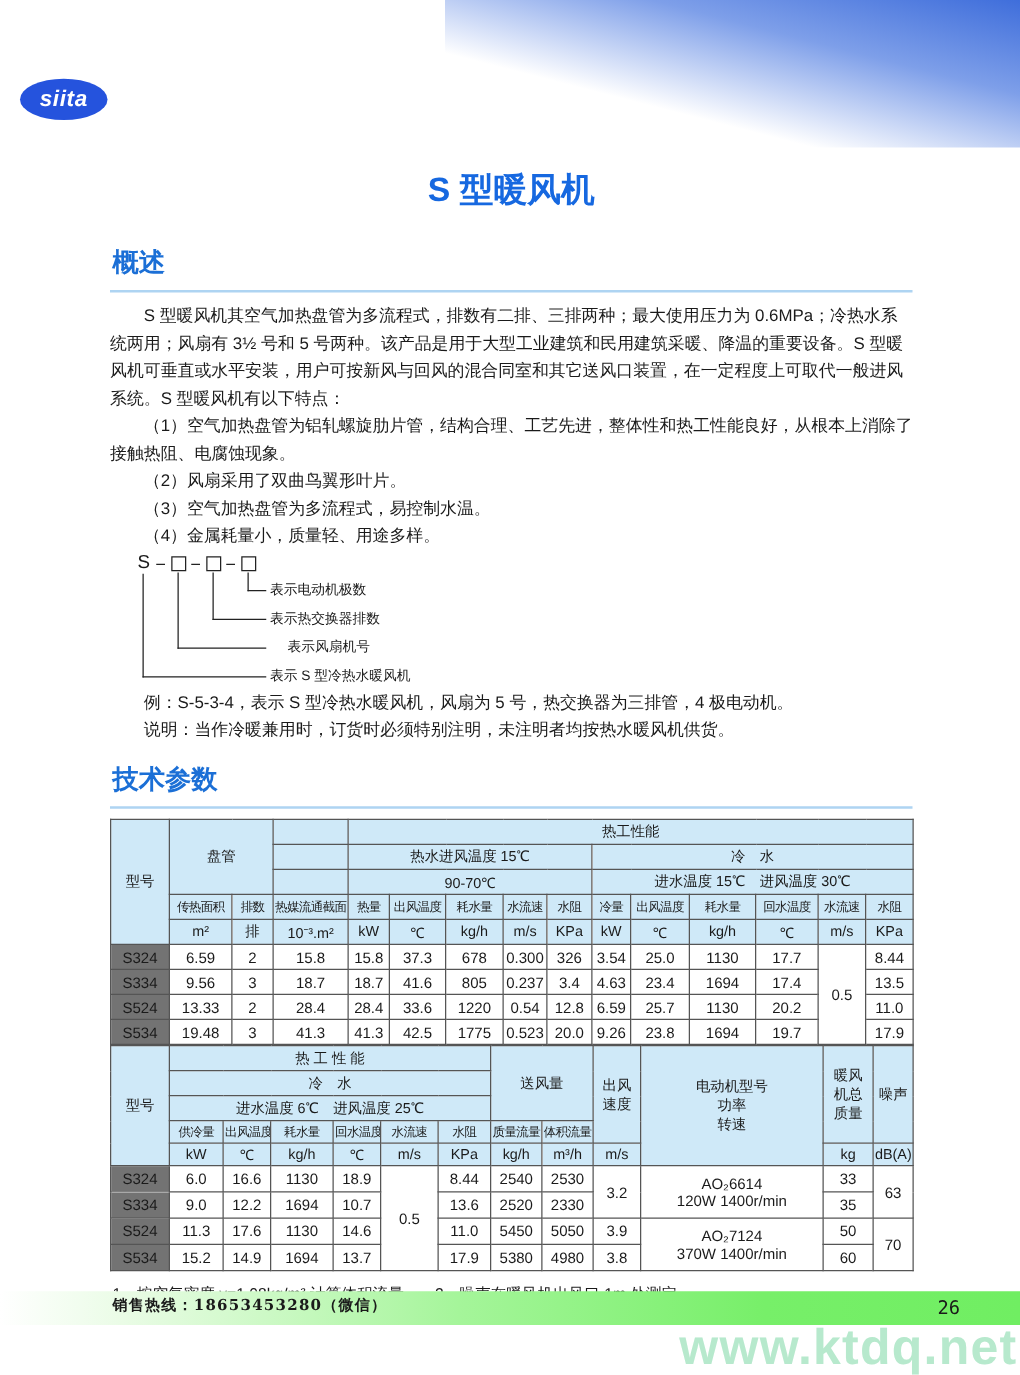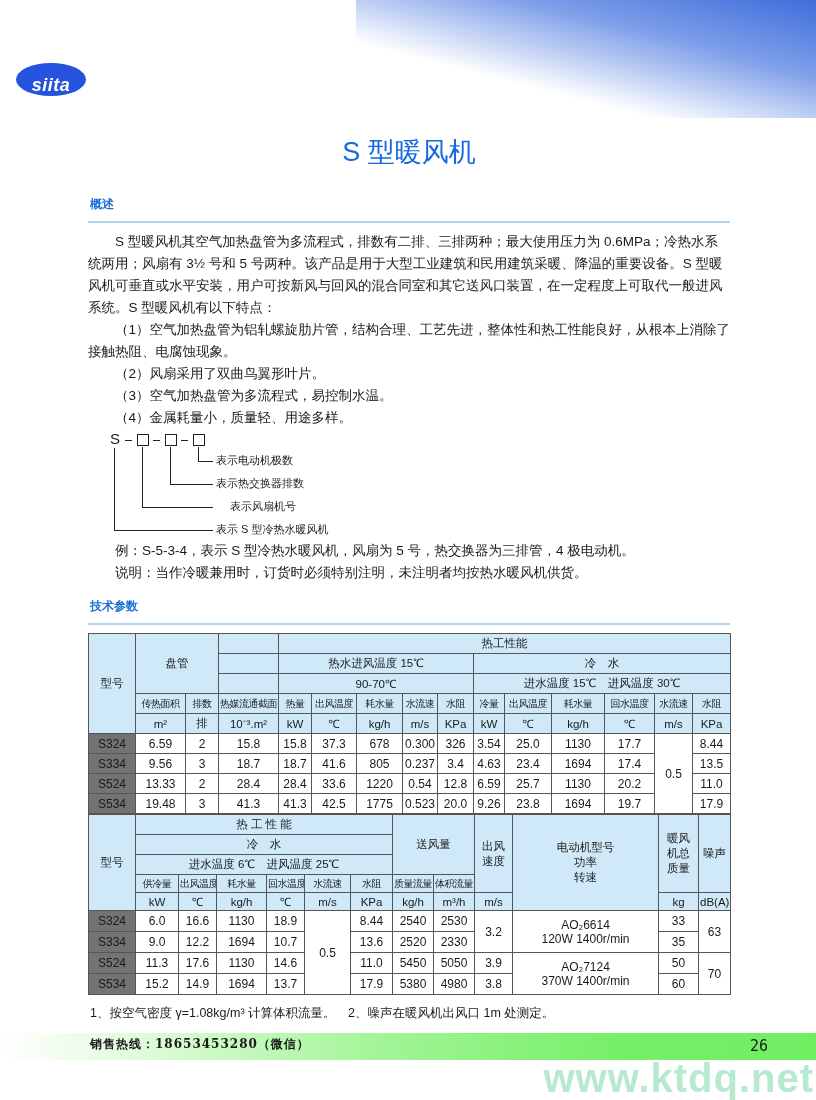--- a/index.html
+++ b/index.html
@@ -3,32 +3,32 @@
 <meta charset="utf-8">
 <style>
   html,body { margin:0; padding:0; background:#fff; }
   .page { position:relative; width:816px; height:1100px; background:#ffffff; overflow:hidden;
           font-family:"Liberation Sans", sans-serif; color:#1a1a1a; }
 
   
   .top-gradient { position:absolute; top:0; right:0; width:460px; height:118px;
     background:linear-gradient(to left bottom, #3f6edb 0%, #7e9fe9 32%, rgba(255,255,255,0) 68%); }
   .logo { position:absolute; left:16px; top:63px; width:70px; height:33px; background:#2553dd;
-    border-radius:50%; display:flex; align-items:flex-end; justify-content:center;
+    border-radius:50%; display:flex; align-items:center; justify-content:center;
     color:#fff; font-weight:bold; font-style:italic; font-size:18px; letter-spacing:0.5px; }
   .company-line { position:absolute; left:128px; top:74px; white-space:nowrap; }
   .company { font-family:"DejaVu Serif", serif; font-weight:bold; font-size:17px; }
   .url { font-family:"DejaVu Sans Mono", monospace; font-weight:bold; font-size:17px; margin-left:26px; }
 
   .title { position:absolute; left:88px; top:134px; width:642px; margin:0; text-align:center;
-    color:#1668e0; font-size:27px; font-weight:normal; }
+    color:#1668e0; font-size:27px; font-weight:bold; }
 
   
   .content { position:absolute; left:88px; top:196px; width:642px; }
-  h2.sec { color:#1b6fd6; font-size:12px; font-weight:bold; margin:0 0 8px 0; padding:0 0 8px 2px;
+  h2.sec { color:#1b6fd6; font-size:21px; font-weight:bold; margin:0 0 8px 0; padding:0 0 8px 2px;
     border-bottom:2px solid #aed4f2; }
   h2.sec2 { margin-top:14px; }
   .para { margin:0; font-size:13.5px; line-height:22px; }
   .indent { text-indent:2em; }
 
   
   .diagram { position:relative; height:108px; margin:3px 0 0 22px; }
   .code-s { position:absolute; left:0; top:-2px; font-size:15px; }
   .code-dash { position:absolute; top:8px; width:7px; border-top:1.5px solid #222; }
   .d1 { left:15px; } .d2 { left:43px; } .d3 { left:71px; }

